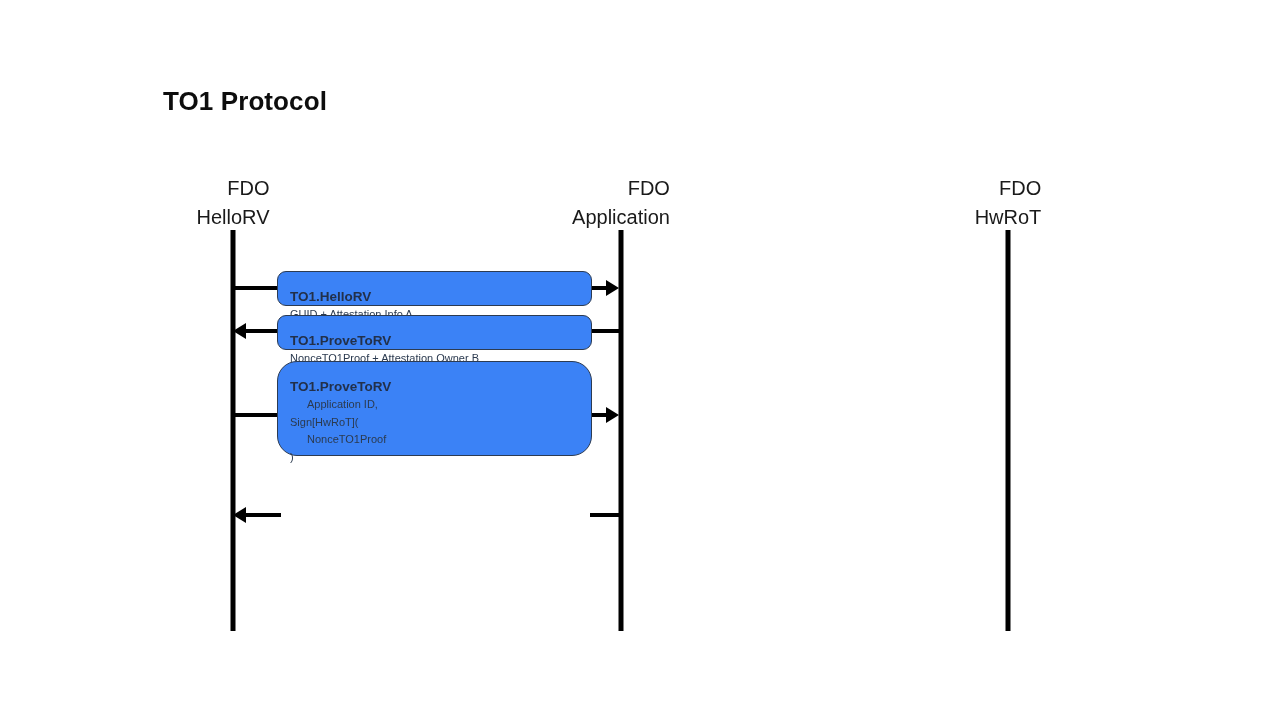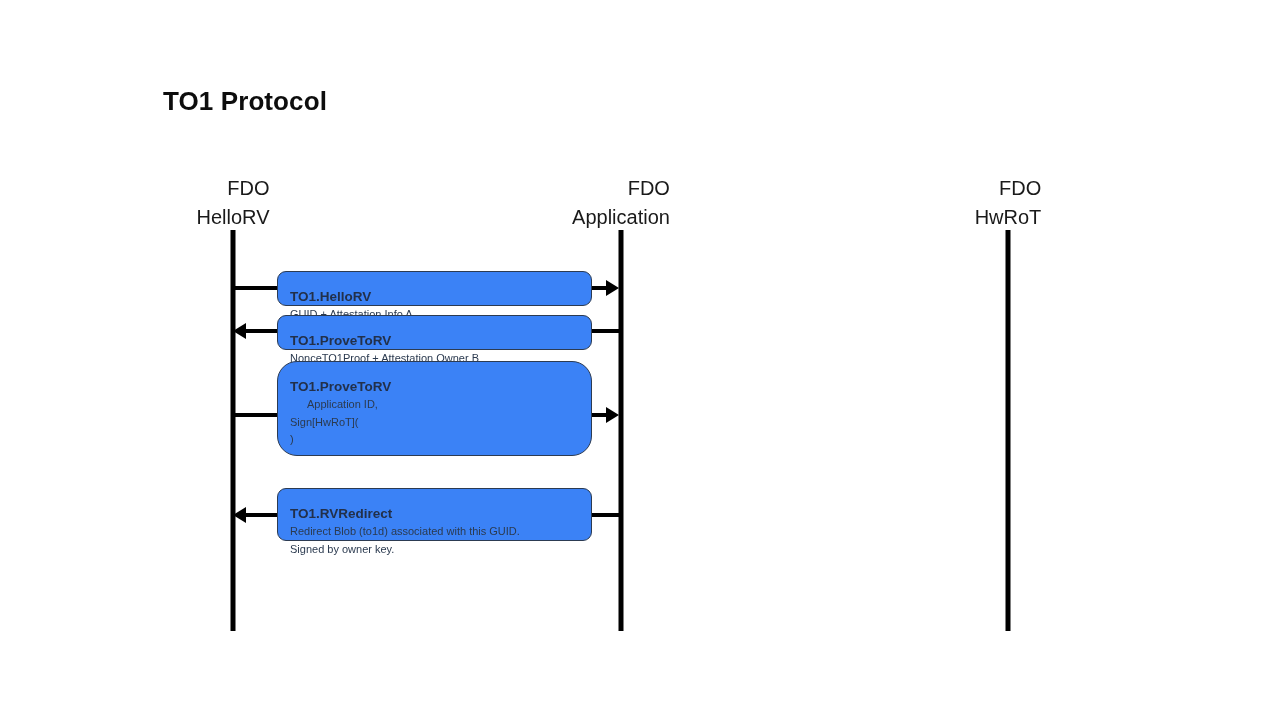--- a/index.html
+++ b/index.html
@@ -147,25 +147,21 @@
     <span class="msg-line-text">NonceTO1Proof + Attestation Owner B</span>
   </div>
 
   <div class="msg-line" style="left:233px; top:405px; width:48px;"></div>
   <div class="msg-line" style="left:590px; top:405px; width:25px;"></div>
   <div class="arrow-head right" style="left:606px; top:399px;"></div>
   <div class="msg-box" style="left:277px; top:353px; width:315px; height:95px; border-radius:20px;">
     <span class="msg-title">TO1.ProveToRV</span>
     <span class="msg-line-text indent-1">Application ID,</span>
     <span class="msg-line-text">Sign[HwRoT](</span>
+    <span class="msg-line-text indent-1">NonceTO1Proof</span>
     <span class="msg-line-text">)</span>
   </div>
 
   <div class="msg-line" style="left:246px; top:505px; width:35px;"></div>
   <div class="arrow-head left" style="left:233px; top:499px;"></div>
   <div class="msg-line" style="left:590px; top:505px; width:33px;"></div>
-  <div class="msg-box" style="left:277px; top:480px; width:315px; height:53px; border-radius:9px;">
-    <span class="msg-title">TO1.RVRedirect</span>
-    <span class="msg-line-text">Redirect Blob (to1d) associated with this GUID.</span>
-    <span class="msg-line-text">Signed by owner key.</span>
-  </div>
 
 </div>
 
 </body></html>

